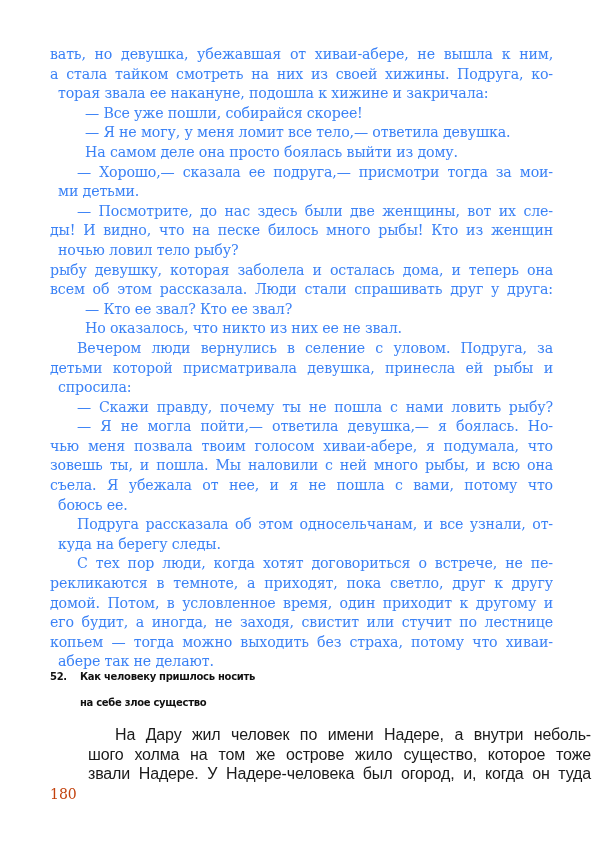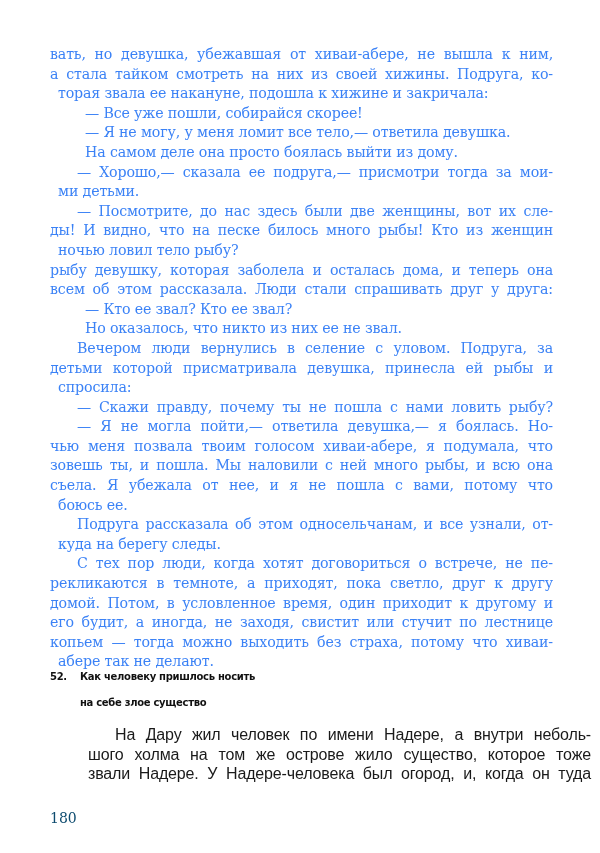--- a/index.html
+++ b/index.html
@@ -8,21 +8,21 @@
     font-family:"DejaVu Serif", serif; font-size:14.2px; line-height:19.6px; letter-spacing:-0.15px; }
   .ln { white-space:nowrap; text-align:justify; text-align-last:justify; height:19.6px; overflow:visible; }
   .ln.last { text-align-last:left;margin-left:8px; }
   .ind { padding-left:27px; }
   .heading { position:absolute; left:50px; top:667px; font-family:"DejaVu Sans", sans-serif;
     font-weight:bold; font-size:10px; line-height:19px; color:#111; letter-spacing:-0.3px; }
   .heading .num { display:inline-block; width:30px; }
   .heading .l2 { padding-left:30px;margin-top:7px; }
   .page2 { position:absolute; left:50px; top:725px; width:503px; color:#1a1a1a;
     font-family:Liberation Sans, sans-serif; font-size:16px; line-height:19.6px; letter-spacing:-0.15px;margin-left:38px; }
-  .pagenum { position:absolute; left:50px; top:786px; font-family:"DejaVu Serif", serif; font-size:14px; color:#0c4a6e;margin-top:24px; }
+  .pagenum { position:absolute; left:50px; top:786px; font-family:"DejaVu Serif", serif; font-size:14px; color:#c2410c; }
 </style>
 </head>
 <body>
 
 <div class="page" id="body-block">
     <div class="ln">вать, но девушка, убежавшая от хиваи-абере, не вышла к ним,</div>
     <div class="ln">а стала тайком смотреть на них из своей хижины. Подруга, ко-</div>
     <div class="ln last">торая звала ее накануне, подошла к хижине и закричала:</div>
     <div class="ln ind last">— Все уже пошли, собирайся скорее!</div>
     <div class="ln ind last">— Я не могу, у меня ломит все тело,— ответила девушка.</div>

